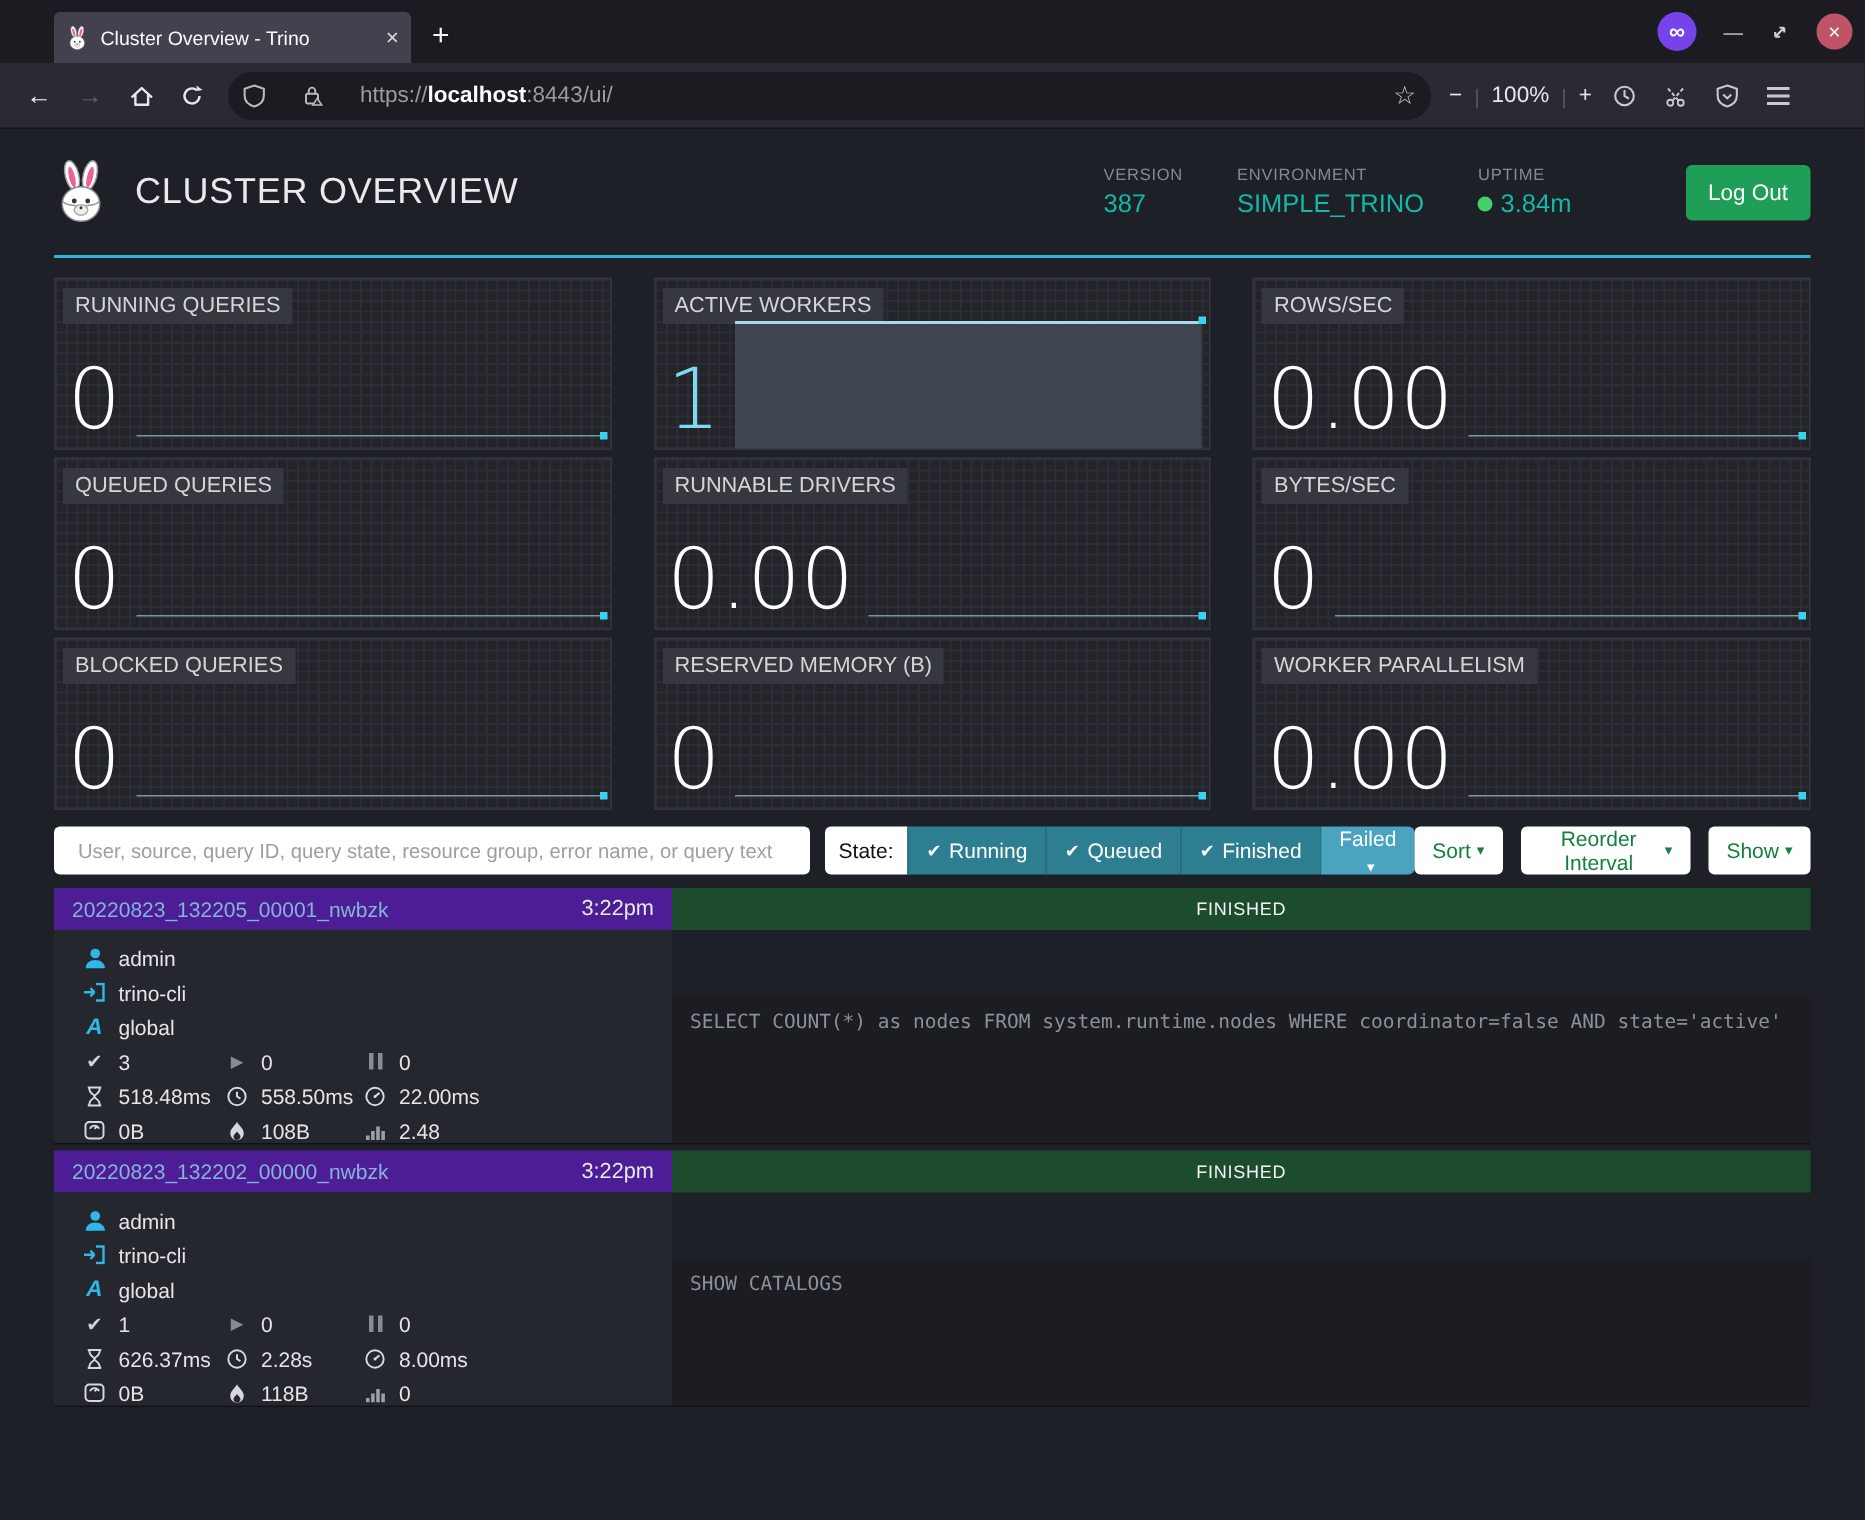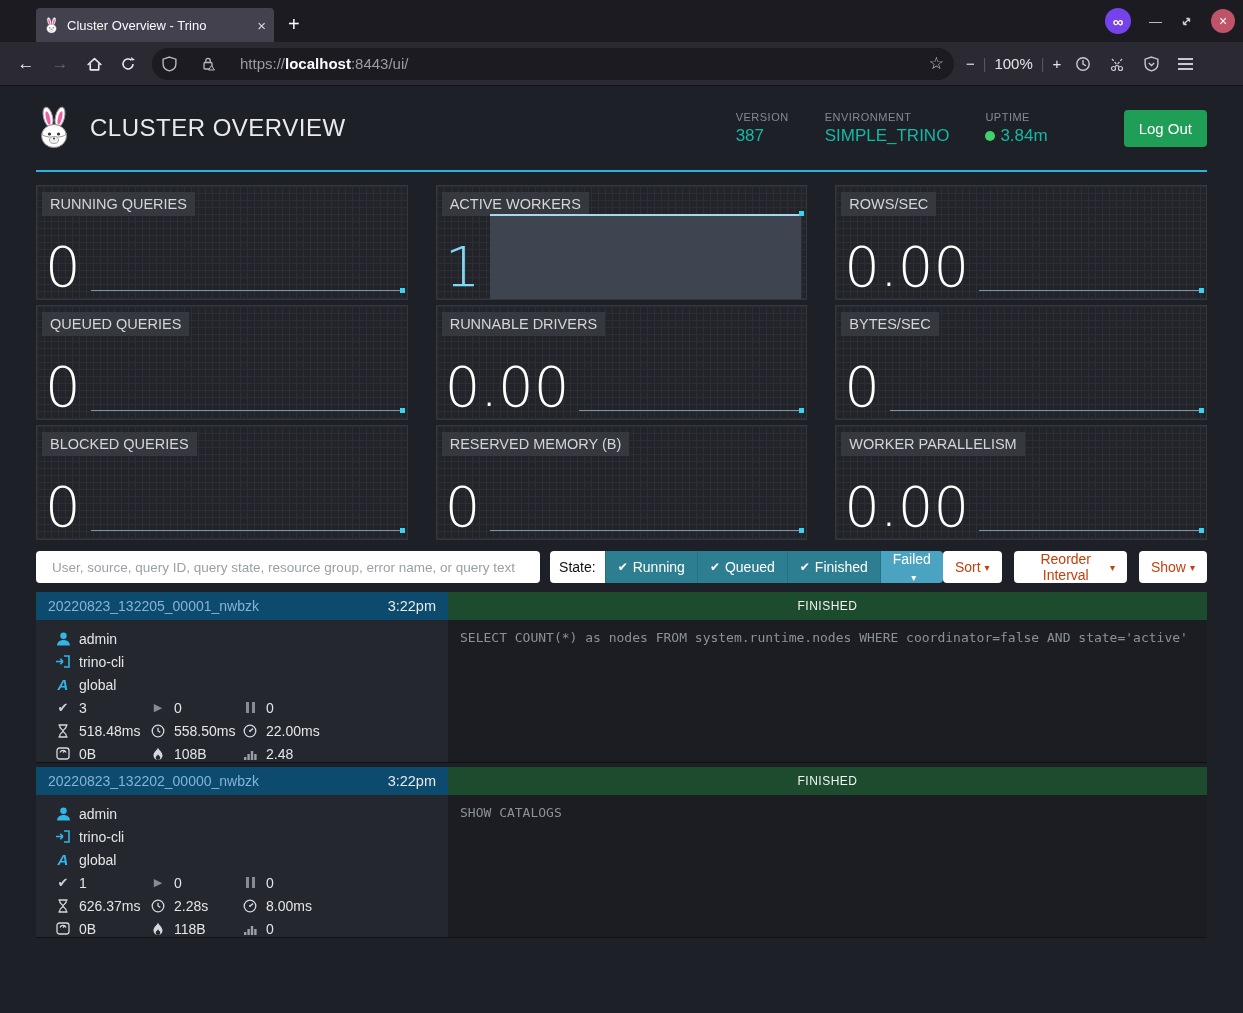--- a/index.html
+++ b/index.html
@@ -76,36 +76,36 @@
   .search-input::placeholder { color:#9aa0a6; }
   .state-group { display:flex; margin-left:10px; height:32px; }
   .state-addon { background:#fff; color:#111; font-size:14px; display:flex; align-items:center;
                  padding:0 9px; border-radius:4px 0 0 4px; }
   .state-btn { background:#2d7e90; color:#fff; font-size:14px; border:none; border-left:1px solid #27707f;
                display:flex; align-items:center; gap:5px; padding:0 12px; }
   .state-btn .chk { font-size:12px; }
   .state-btn.failed { background:#4aa3c1; border-radius:0 4px 4px 0;flex-direction:column; }
   .caret { font-size:10px; margin-left:4px; }
   .dd-group { margin-left:auto; display:flex; gap:12px; }
-  .dd-btn { height:32px; background:#fff; color:#c2410c; border:none; border-radius:4px;
+  .dd-btn { height:32px; background:#fff; color:#15803d; border:none; border-radius:4px;
             font-size:14px; padding:0 12px; display:flex; align-items:center; }
 
   
   .qcard { margin-top:9px; }
   .qcard + .qcard { margin-top:4px; }
   .qcard-header { height:28px; display:flex; }
-  .qh-left { flex:0 0 412px; background:#0c4a6e; display:flex; align-items:center; padding:0 12px; }
+  .qh-left { flex:0 0 412px; background:#4c1d95; display:flex; align-items:center; padding:0 12px; }
   .qid { color:#85b3d9; font-size:14px; text-decoration:none; }
   .qtime { margin-left:auto; color:#e8e9ea; font-size:14.5px; }
   .qh-status { flex:1; background:#1d4b2d; color:#f2f3f4; font-size:12px; letter-spacing:.5px;
                display:flex; align-items:center; justify-content:center; }
   .qcard-body { display:flex; height:143px; border-bottom:1px solid #101114; }
   .qb-left { flex:0 0 412px; background:#25272e; padding:7px 0 0 19px; }
   .qb-sql { flex:1; background:#1b1d23; color:#8b9199; font-family:"DejaVu Sans Mono", monospace;
-            font-size:13px; padding:10px 12px; white-space:pre-wrap; }
+            font-size:13px; padding:10px 12px; white-space:pre-wrap;margin-top:44px; }
   .qrow { height:23px; display:flex; align-items:center; gap:8px; color:#e4e5e7; font-size:14px; }
   .qrow3 { height:23px; display:grid; grid-template-columns:95px 92px 1fr; }
   .qcell { display:flex; align-items:center; gap:8px; color:#e4e5e7; font-size:14px; }
   .ic { width:16px; display:flex; justify-content:center; align-items:center; }
   .glyph-check { color:#cfd2d6; font-size:13px; }
   .glyph-play { color:#878c93; font-size:11px; }
   .pause-icon { display:inline-flex; gap:3px; }
   .pause-icon i { width:3px; height:11px; background:#878c93; display:block; }
   .rg-icon { color:#31b6e8; font-weight:bold; font-size:15px; font-style:italic; }
 </style>

